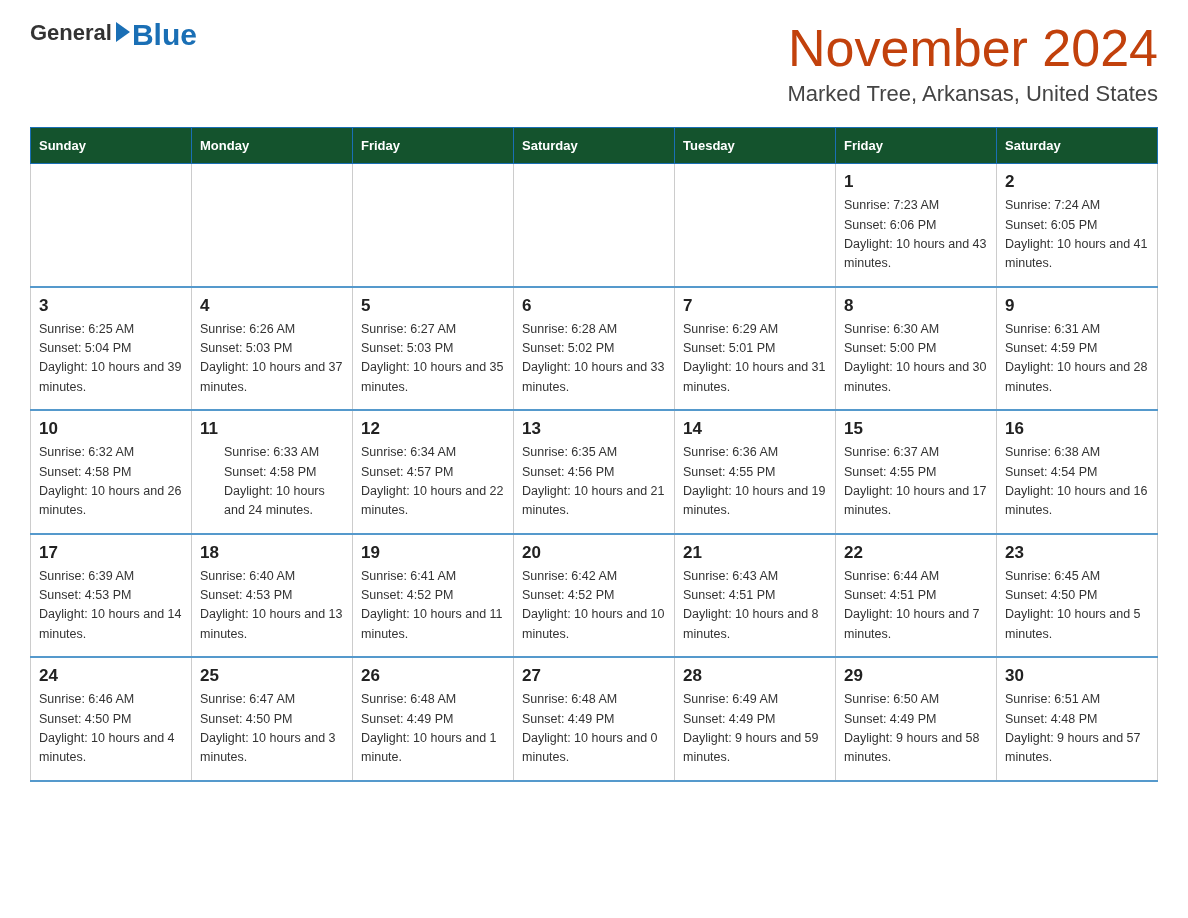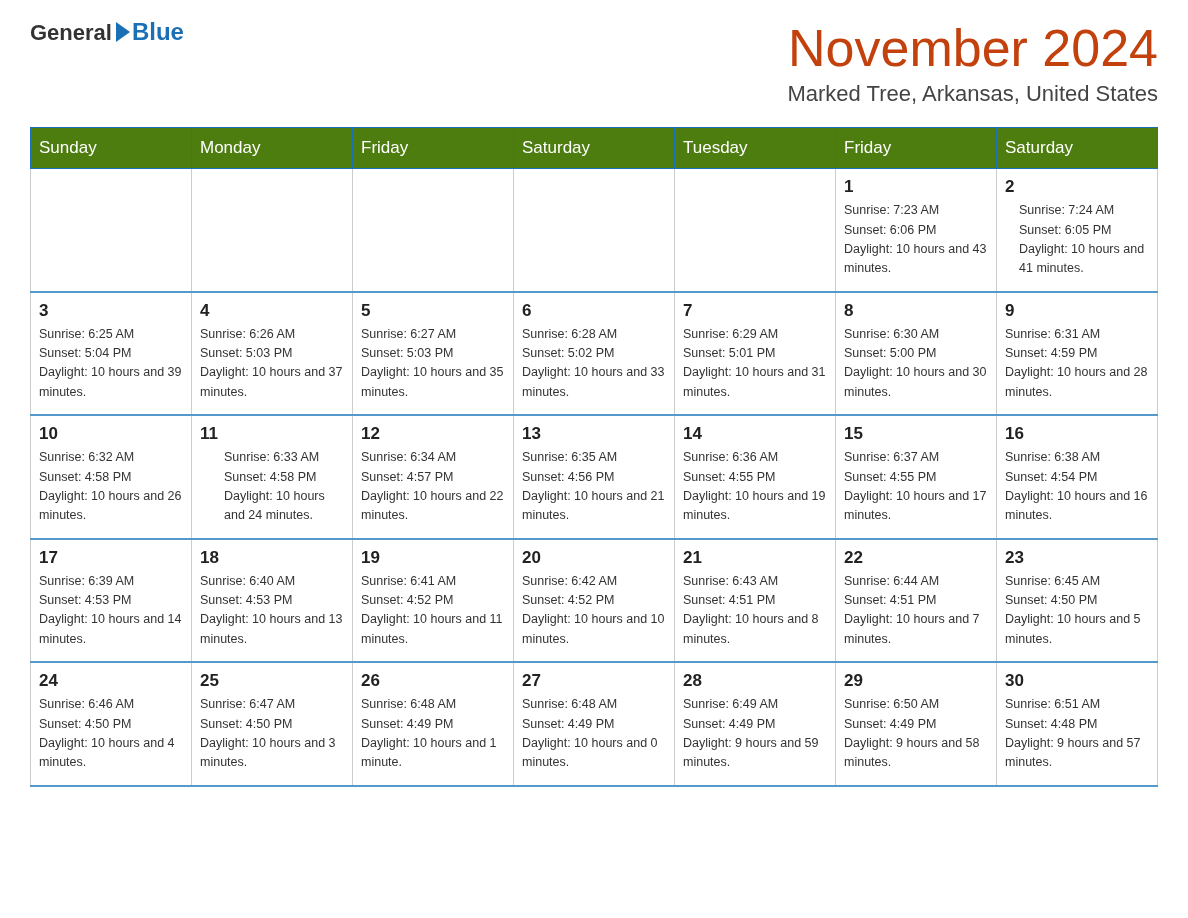--- a/index.html
+++ b/index.html
@@ -15,21 +15,21 @@
       justify-content: space-between;
       align-items: flex-start;
       margin-bottom: 20px;
     }
     .logo-text-general {
       font-size: 22px;
       font-weight: bold;
       color: #333;
     }
     .logo-text-blue {
-      font-size: 24px;
+      font-size: 30px;
       font-weight: bold;
       color: #1a6fb5;
     }
     .title-section {
       text-align: right;
     }
     .month-title {
       font-size: 52px;
       font-weight: normal;
       color: #c2410c;
@@ -39,24 +39,24 @@
       font-size: 22px;
       color: #444;
       margin-top: 4px;
     }
     .calendar-table {
       width: 100%;
       border-collapse: collapse;
       table-layout: fixed;
     }
     .calendar-table thead tr th {
-      background-color: #4d7c0f;
+      background-color: #14532d;
       color: #fff;
-      font-size: 17px;
-      font-weight: normal;
+      font-size: 13px;
+      font-weight: bold;
       padding: 10px 8px;
       text-align: left;
       border: 1px solid #1a6fb5;
     }
     .calendar-table tbody tr {
       border-bottom: 2px solid #5599cc;
     }
     .calendar-table tbody tr td {
       vertical-align: top;
       padding: 8px 8px 12px 8px;
@@ -149,21 +149,21 @@
         <td class="empty-cell"></td>
         <td class="empty-cell"></td>
         <td>
           <span class="day-number">1</span>
           <div class="day-info" style="white-space: pre-line;">Sunrise: 7:23 AM
 Sunset: 6:06 PM
 Daylight: 10 hours and 43 minutes.</div>
         </td>
         <td>
           <span class="day-number">2</span>
-          <div class="day-info" style="white-space: pre-line; margin-left: 14px;">Sunrise: 7:24 AM
+          <div class="day-info" style="white-space: pre-line;">Sunrise: 7:24 AM
 Sunset: 6:05 PM
 Daylight: 10 hours and 41 minutes.</div>
         </td>
       </tr>
       <tr>
         <td>
           <span class="day-number">3</span>
           <div class="day-info" style="white-space: pre-line;">Sunrise: 6:25 AM
 Sunset: 5:04 PM
 Daylight: 10 hours and 39 minutes.</div>

